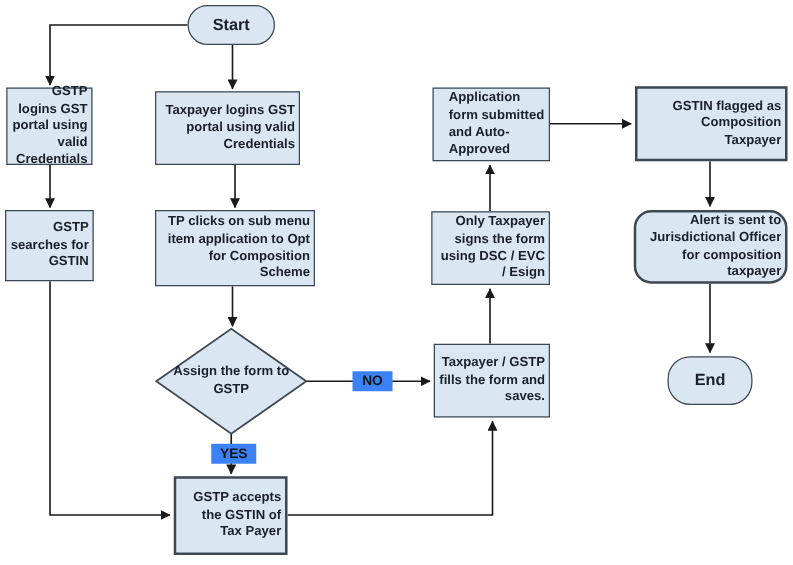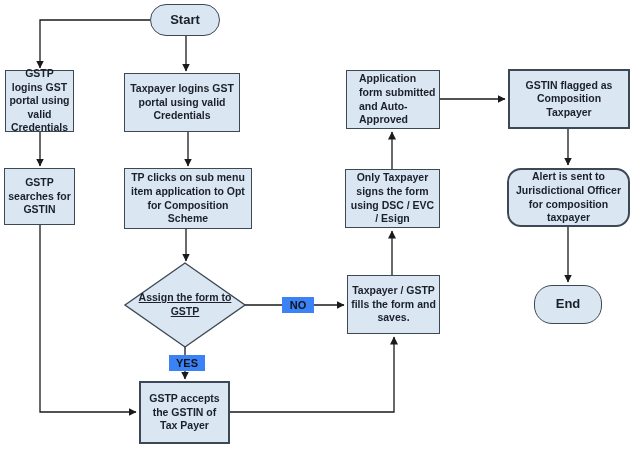--- a/index.html
+++ b/index.html
@@ -26,41 +26,40 @@
     box-sizing: border-box;
     background: #dae6f2;
     border: 1.4px solid #3c4853;
     color: #1a2029;
     font-weight: bold;
     font-size: 10.5px;
     line-height: 1.3;
     display: flex;
     align-items: center;
     justify-content: center;
-    text-align: center;
+    text-align: right;
     padding: 1px 3px;
   }
   .node.thick { border-width: 2px; }
   .terminator {
     border-radius: 18px;
     font-size: 13px;
     border-width: 1.6px;
   }
   .decision-label {
     position: absolute;
     color: #1a2029;
     font-weight: bold;
     font-size: 10.5px;
     line-height: 1.3;
     display: flex;
     align-items: center;
     justify-content: center;
     text-align: center;
     background: transparent;
-    text-decoration: underline;
   }
   .edge-label {
     position: absolute;
     background: #3b82f6;
     color: #111417;
     font-weight: bold;
     font-size: 11px;
     display: flex;
     align-items: center;
     justify-content: center;

